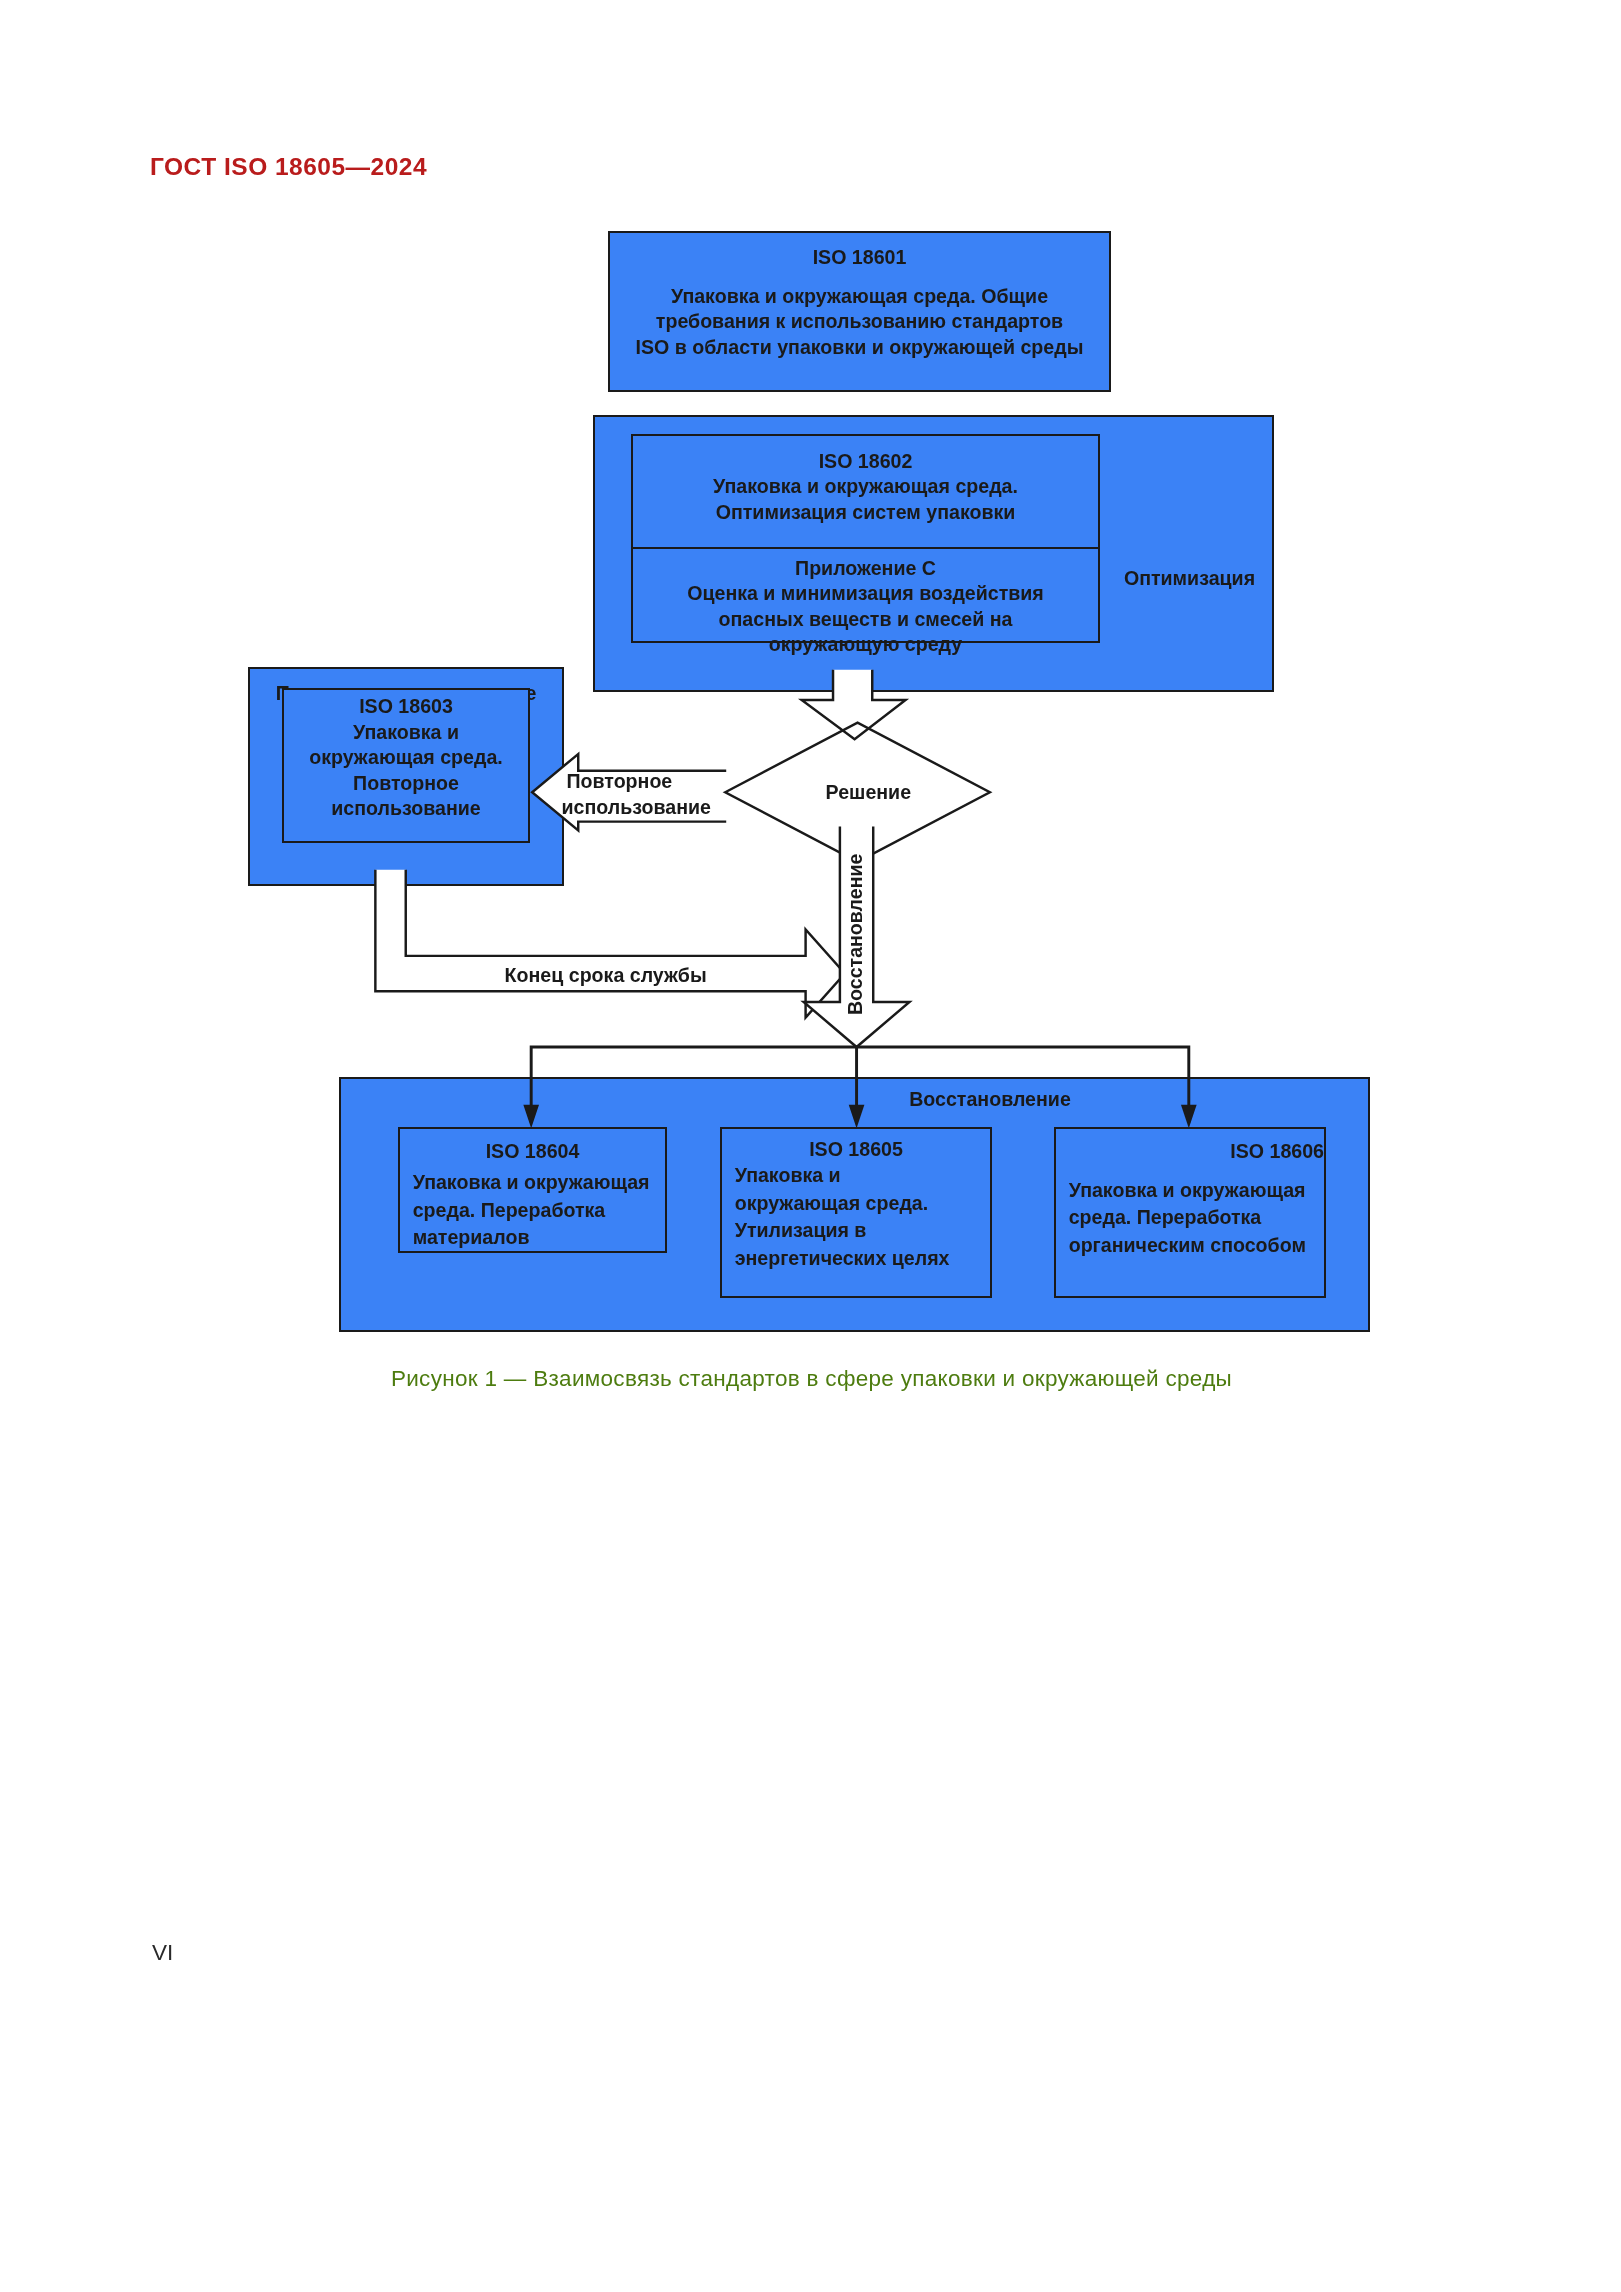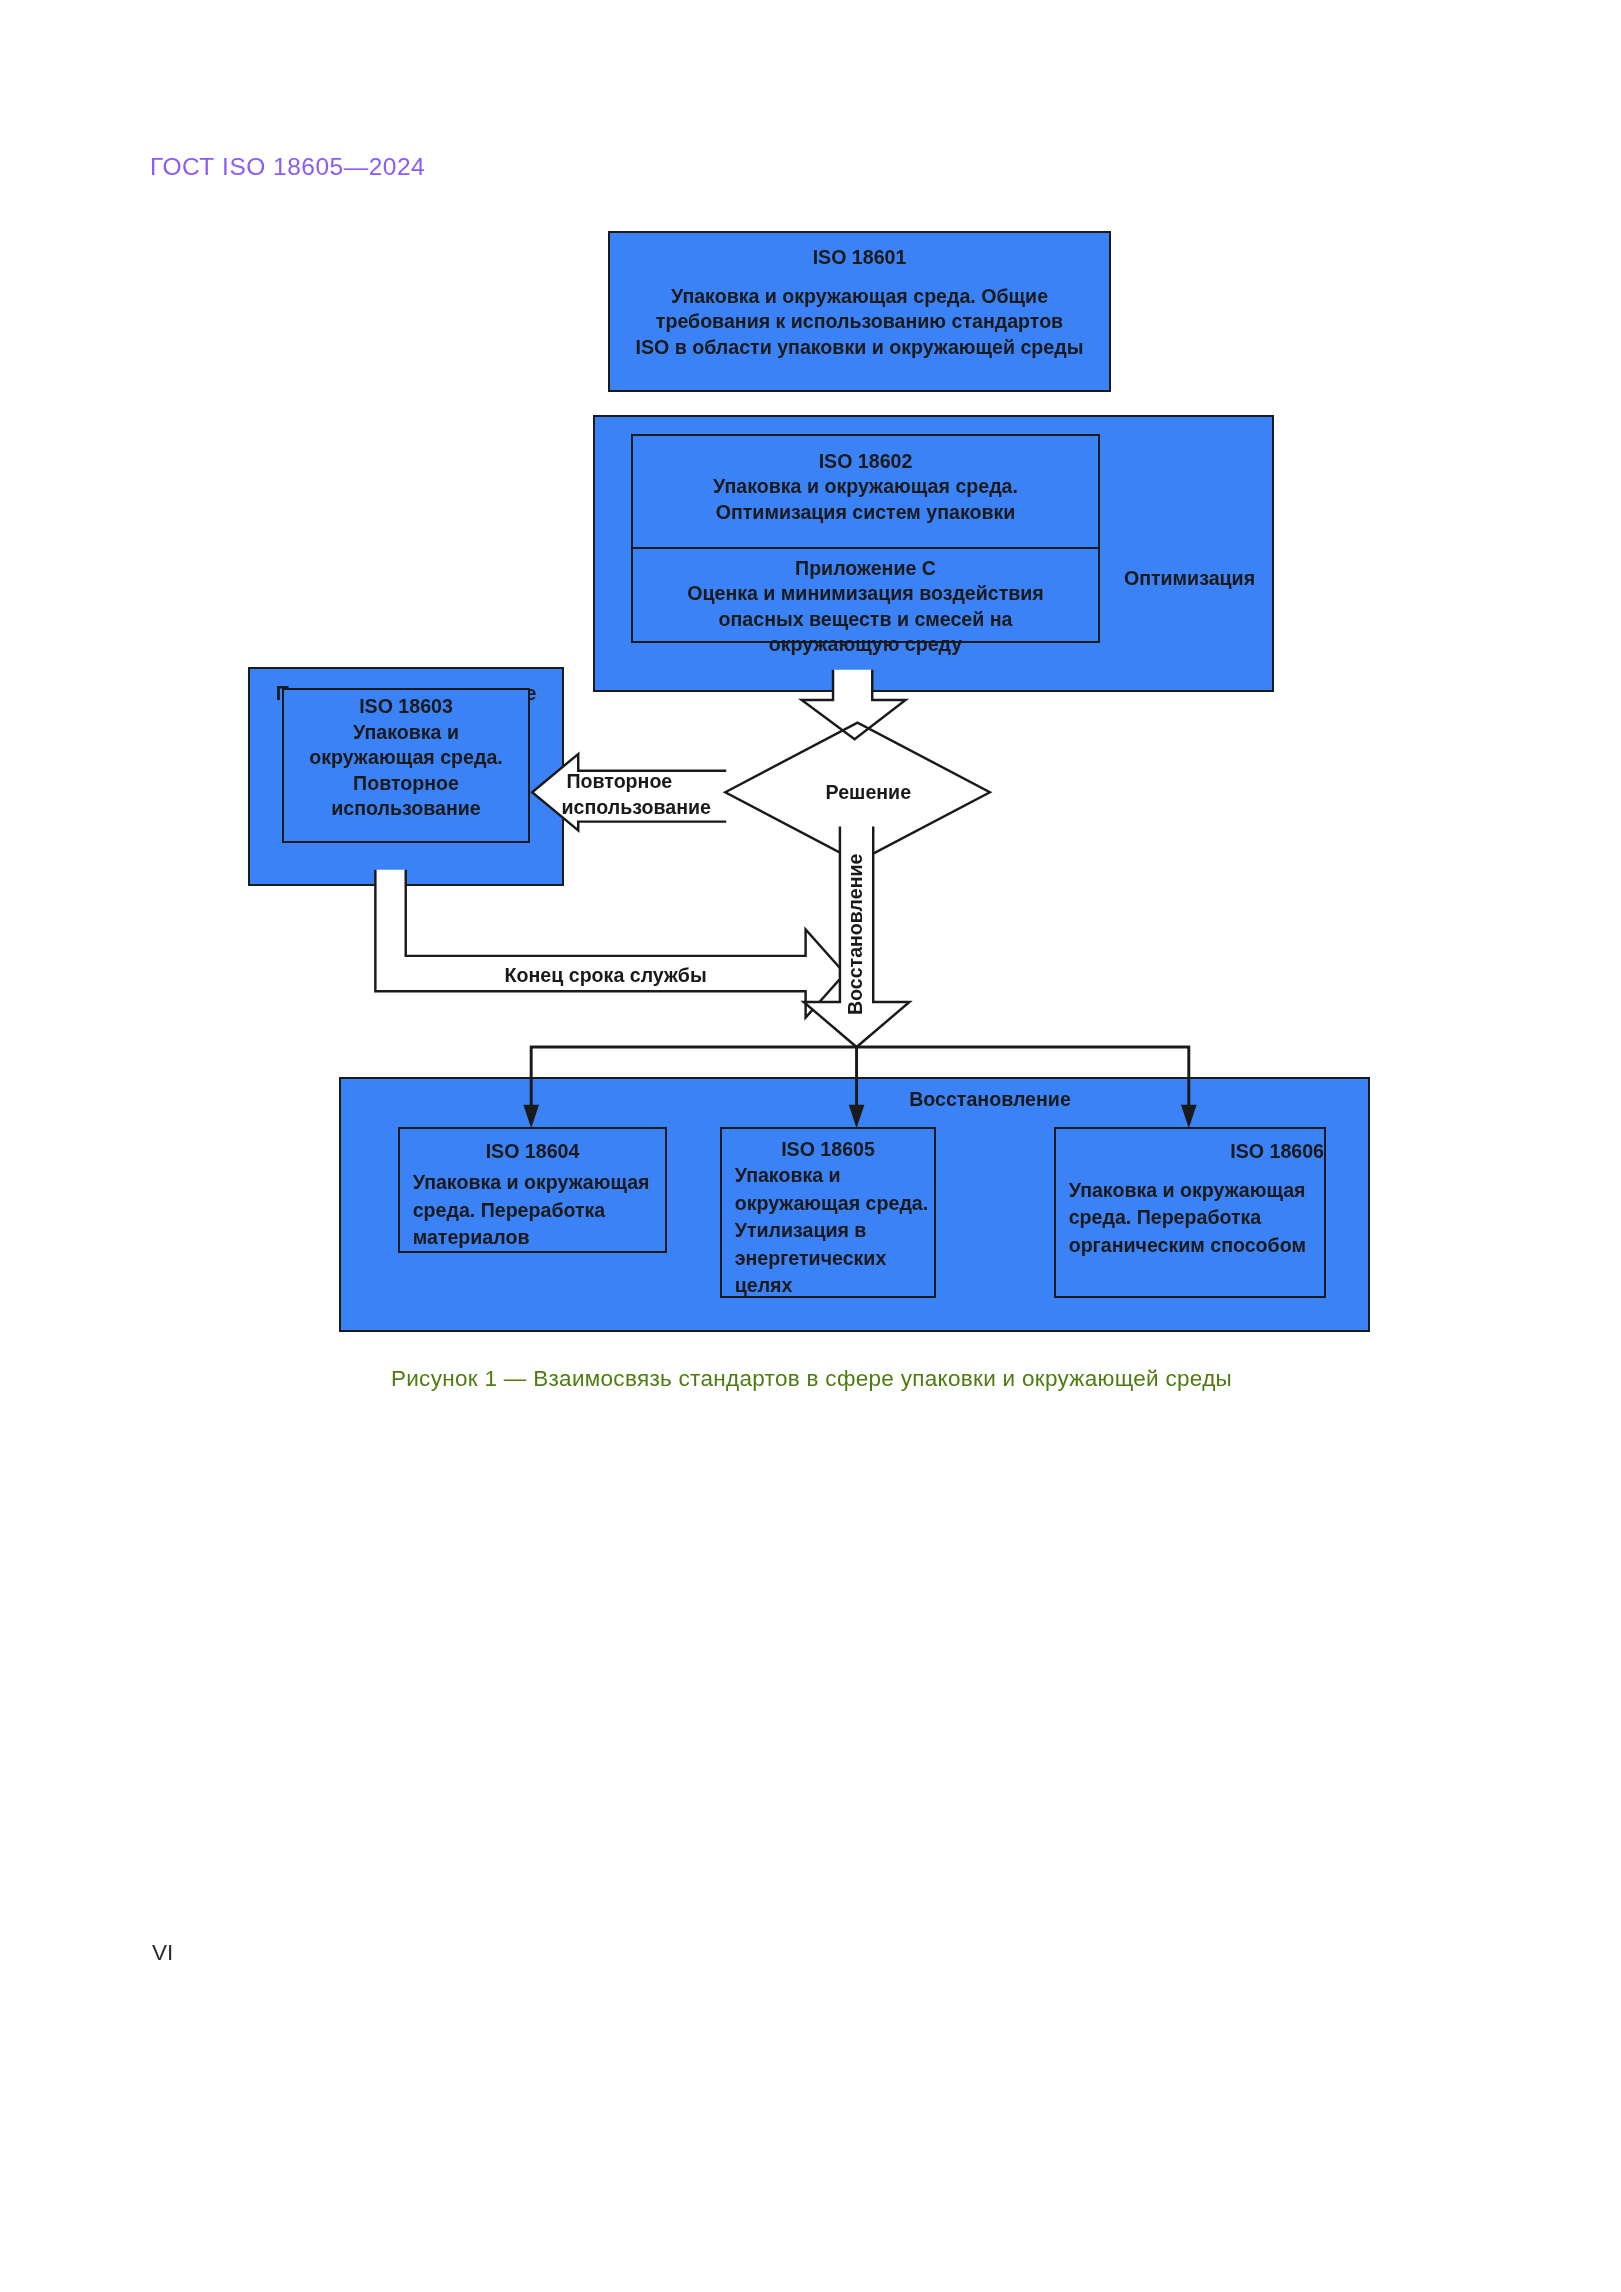--- a/index.html
+++ b/index.html
@@ -1,20 +1,20 @@
 <!DOCTYPE html>
 <html><head>
 <meta charset="utf-8">
 <style>
   html,body{margin:0;padding:0;background:#ffffff;}
   .page{
     position:relative;width:1621px;height:2293px;background:#ffffff;
     font-family:"Liberation Sans",sans-serif;color:#1a1a1a;overflow:hidden;
   }
-  .hdr{position:absolute;left:150px;top:153px;font-size:24.5px;font-weight:normal;letter-spacing:0.5px;color:#8b5cf6;}
+  .hdr{position:absolute;left:150px;top:153px;font-size:24.5px;font-weight:bold;letter-spacing:0.5px;color:#b91c1c;}
   .pagenum{position:absolute;left:152px;top:1940px;font-size:22.5px;color:#2a2a2a;}
   .caption{position:absolute;left:294px;top:1366px;width:1035px;text-align:center;
     font-size:22.5px;letter-spacing:0.3px;color:#4d7c0f;}
   .box{position:absolute;box-sizing:border-box;background:#3b82f6;border:2.9px solid #1a1a1a;
     font-size:19.6px;line-height:25.5px;font-weight:bold;text-align:center;}
   .thin{border-width:2px;}
   .b18601{left:608px;top:231px;width:503px;height:161px;padding-top:11.8px;}
   .b18601 .t{margin-bottom:13.7px;}
   .optOuter{left:593px;top:415px;width:681px;height:277px;}
   .optInner{left:631px;top:434px;width:469px;height:209px;padding:0;}
@@ -24,21 +24,21 @@
     font-size:19.6px;font-weight:bold;}
   .reuseOuter{left:248px;top:667px;width:316px;height:219px;border-width:2px;padding-top:11.8px;}
   .b18603{left:282px;top:688px;width:248px;height:155px;padding-top:4px;}
   .bottomOuter{left:339px;top:1077px;width:1031px;height:255px;}
   .recLabel{position:absolute;left:833px;top:1088px;width:314px;text-align:center;
     font-size:19.6px;font-weight:bold;}
   .leafBox{padding-top:9.8px;}
   .leafBox .lines{text-align:left;padding-left:12.7px;line-height:27.4px;}
   .b18604{left:398px;top:1127px;width:269px;height:126px;}
   .b18604 .t{margin-bottom:4.9px;}
-  .b18605{left:720px;top:1127px;width:216px;height:171px;padding-top:7.8px;}
+  .b18605{left:720px;top:1127px;width:272px;height:171px;padding-top:7.8px;}
   .b18606{left:1054px;top:1127px;width:272px;height:171px;}
   .b18606 .t{margin-bottom:12.7px;text-align:right;}
   svg.overlay{position:absolute;left:0;top:0;width:1621px;height:2293px;pointer-events:none;}
   svg.overlay text{font-family:"Liberation Sans",sans-serif;font-weight:bold;font-size:20px;fill:#1a1a1a;}
 </style>
 </head>
 <body>
 
 <div class="page">
 

